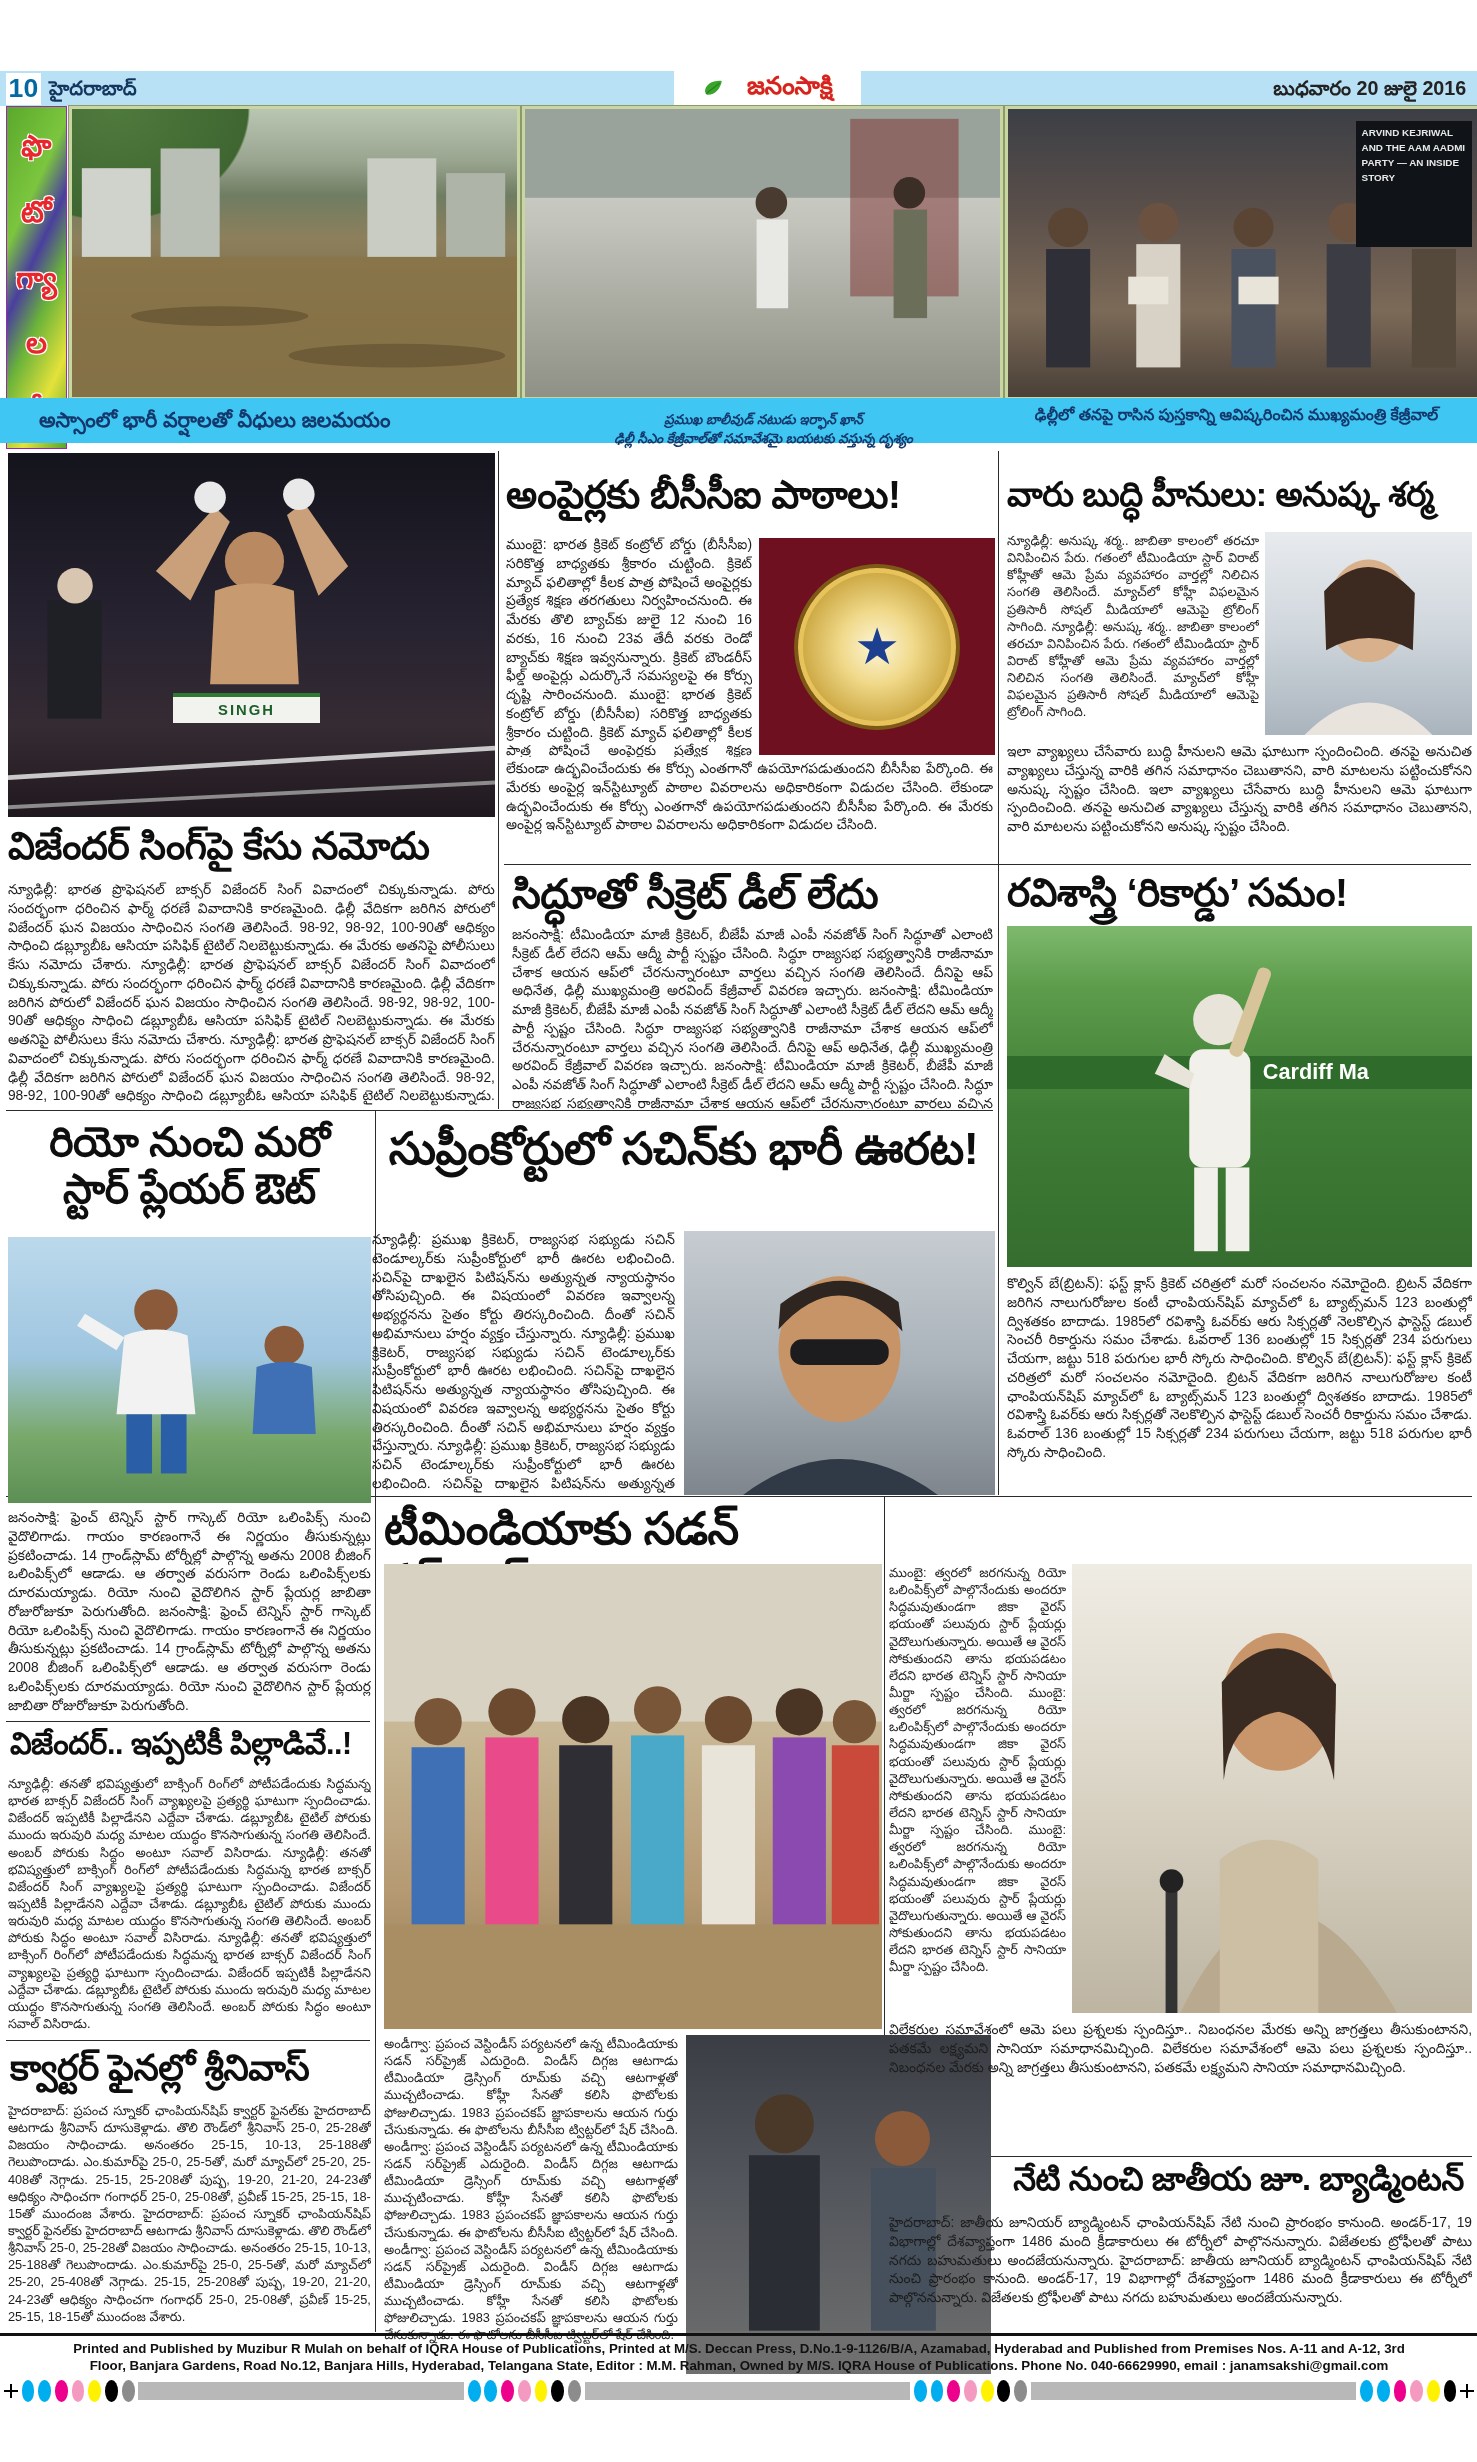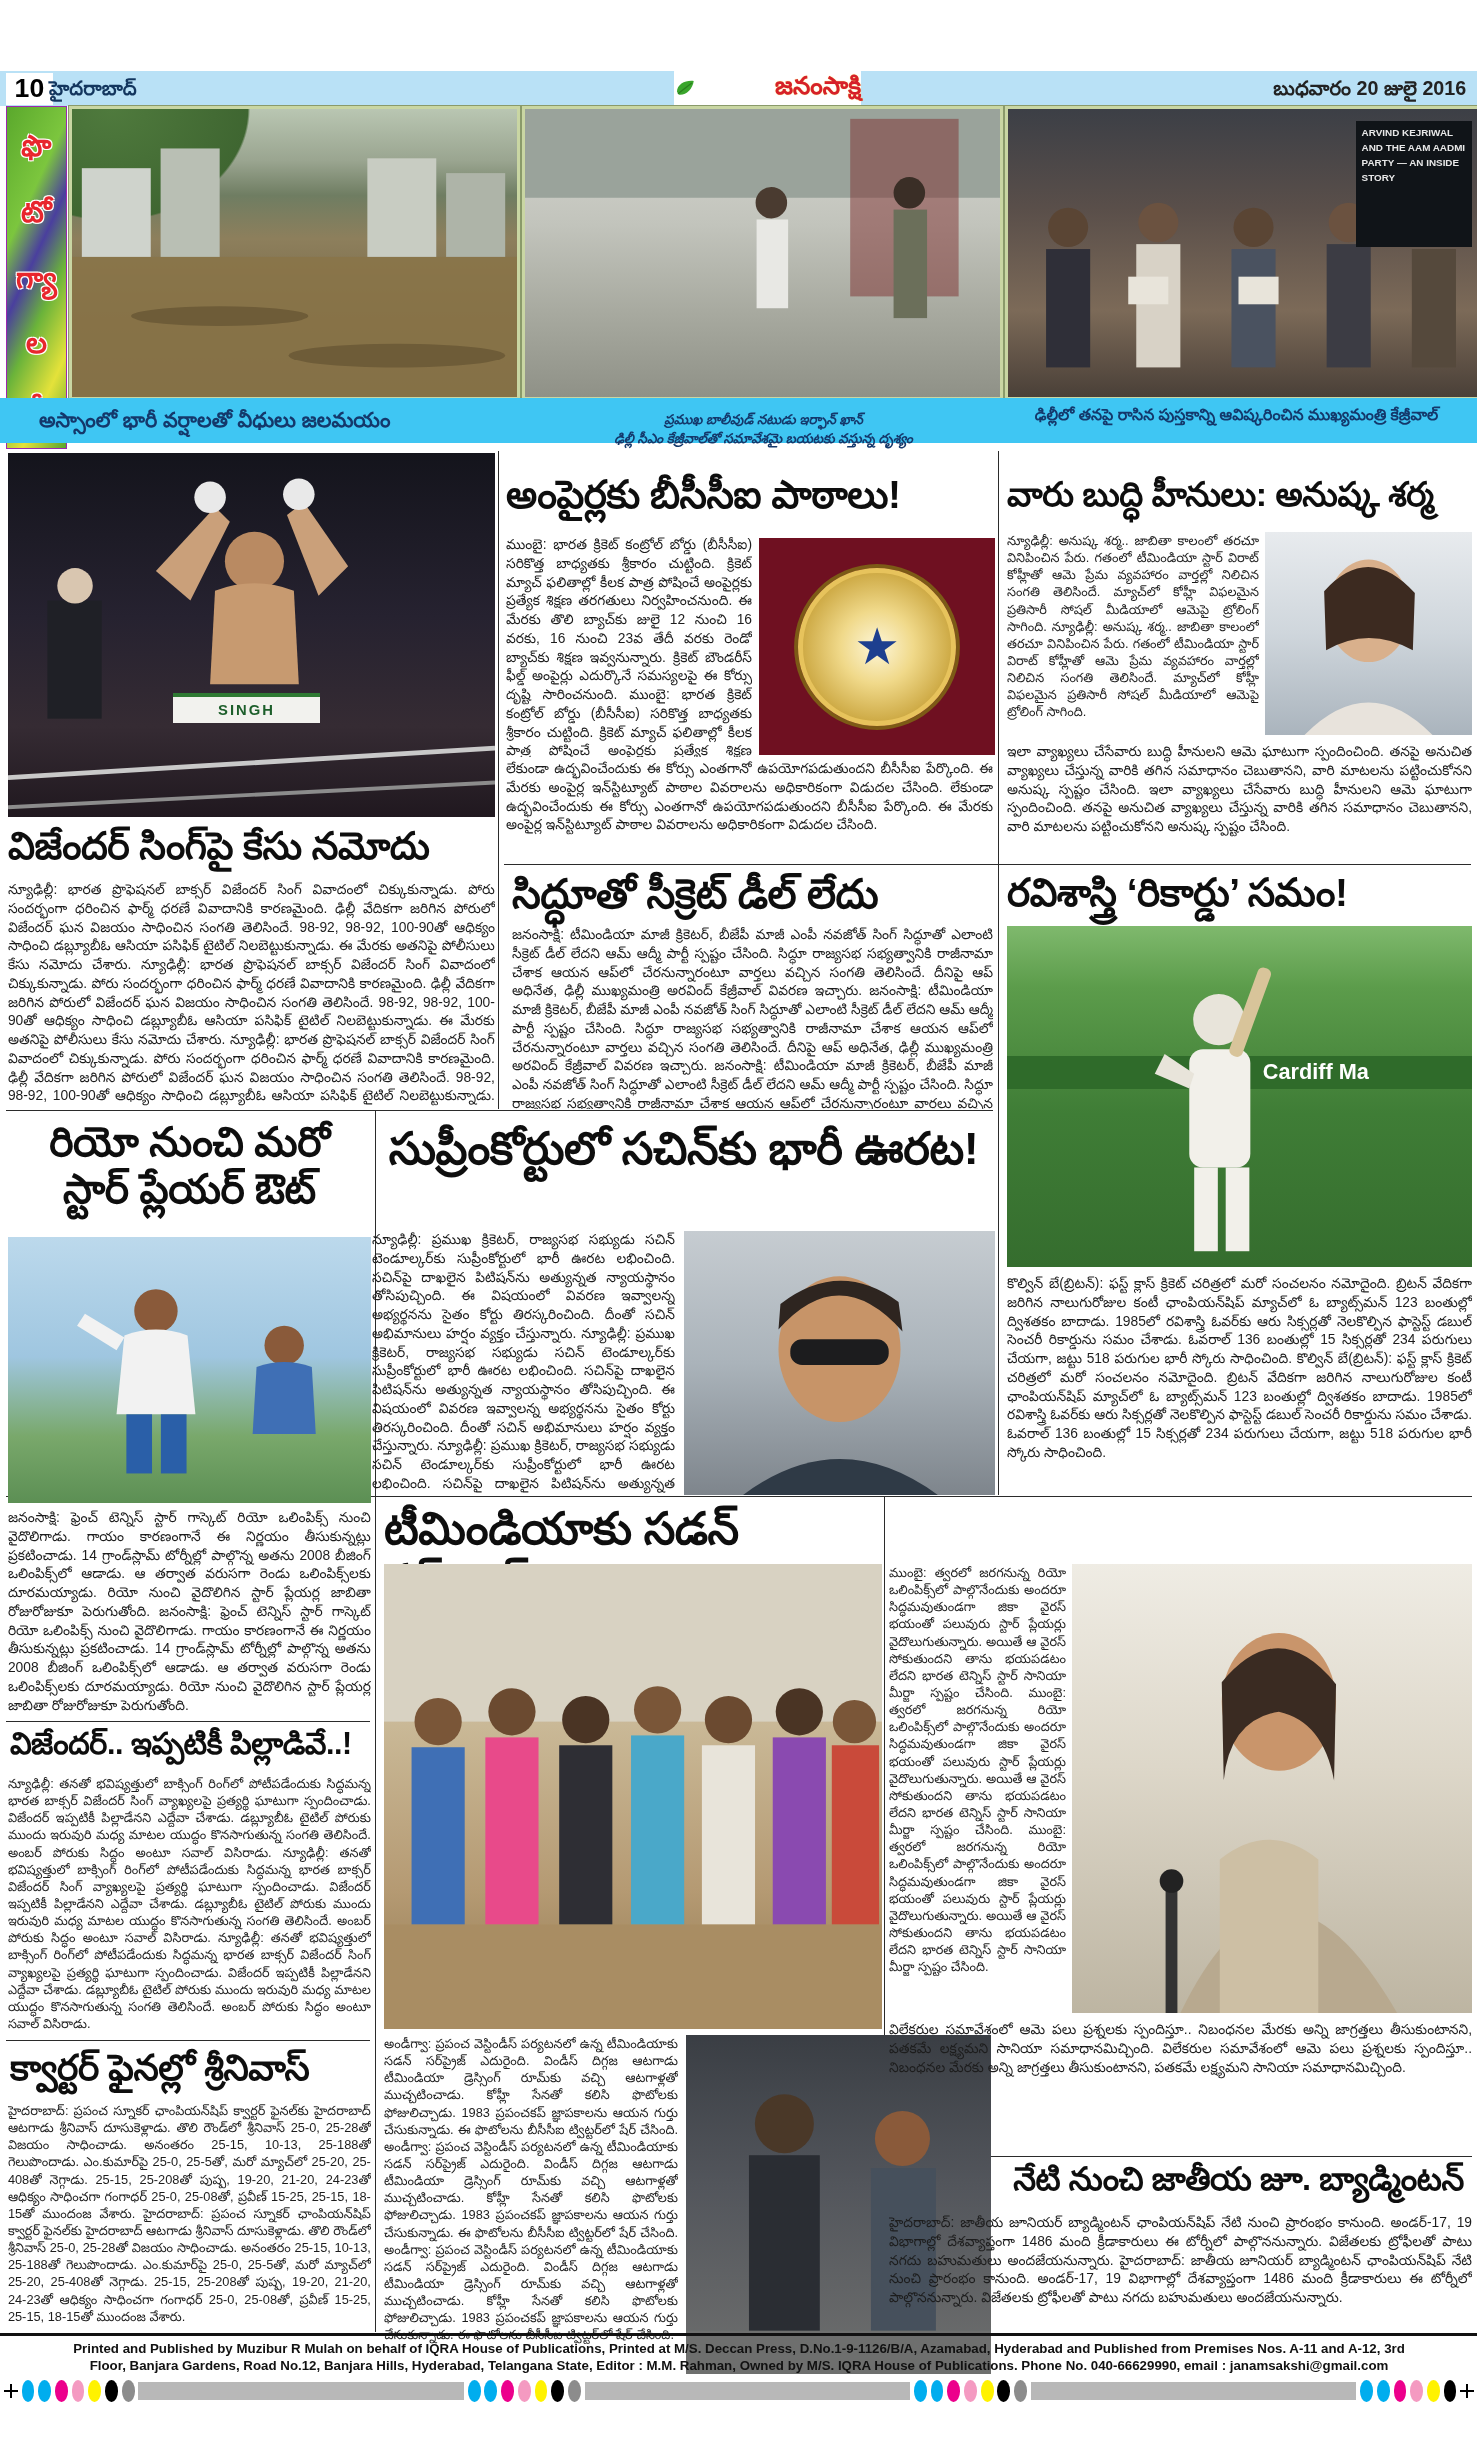--- a/index.html
+++ b/index.html
@@ -1,25 +1,25 @@
 <!DOCTYPE html>
 <html><head>
 <meta charset="utf-8">
 <style>
   html,body{margin:0;padding:0;background:#e9e9e9;}
   #page{position:relative;width:1478px;height:2463px;background:#ffffff;margin:0 auto;
         font-family:"Liberation Sans","DejaVu Sans",sans-serif;color:#1c1c1c;overflow:hidden;}
   .abs{position:absolute;}
   
   #header-bar{left:0;top:71px;width:1478px;height:35px;background:#b9e1f6;display:flex;align-items:center;}
-  #pagenum{position:absolute;left:5.9px;top:2px;width:47px;height:31.5px;background:#fff;color:#000000;
+  #pagenum{position:absolute;left:5.9px;top:2px;width:35px;height:31.5px;background:#fff;color:#0369a1;
            font-size:26.6px;font-weight:700;display:flex;align-items:center;justify-content:center;}
   #city{position:absolute;left:49px;top:5.9px;font-size:19.7px;font-weight:700;color:#13365e;}
   #masthead-box{position:absolute;left:674px;top:-3px;width:187px;height:41px;background:#fff;
-                display:flex;align-items:center;justify-content:space-between;gap:23px;border-radius:3.9px;}
+                display:flex;align-items:center;justify-content:center;gap:23px;border-radius:3.9px;}
   #masthead{font-size:24.6px;font-weight:800;color:#d6202a;text-shadow:0 0 1px #f7c843;}
   #date{position:absolute;right:11.8px;top:5.9px;font-size:19.7px;font-weight:700;color:#222;}
   
   #gallery-banner{left:5.9px;top:106px;width:59px;height:329px;border:1px solid #9c27b0;
      background:linear-gradient(115deg,#5aa82c 0%,#7cc63e 30%,#4a3f9e 45%,#6ab33a 60%,#e4e23a 80%,#57a52f 100%);
      display:flex;flex-direction:column;align-items:center;justify-content:space-around;padding:5.9px 0;}
   .banner-letter{color:#e8262d;font-size:29.6px;font-weight:800;
      text-shadow:-1px -1px 0 #fff,1px -1px 0 #fff,-1px 1px 0 #fff,1px 1px 0 #fff;line-height:1;}
   .gphoto{border:3px solid #c9d6a3;box-shadow:0 0 0 1px #8a9a6a;}
   #caption-bar{left:0px;top:398px;width:1478px;height:45px;background:#3fc6f3;}

